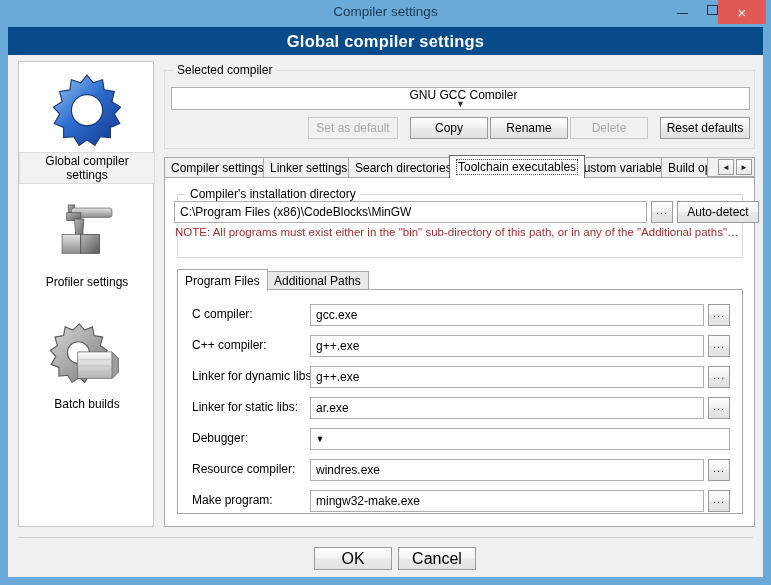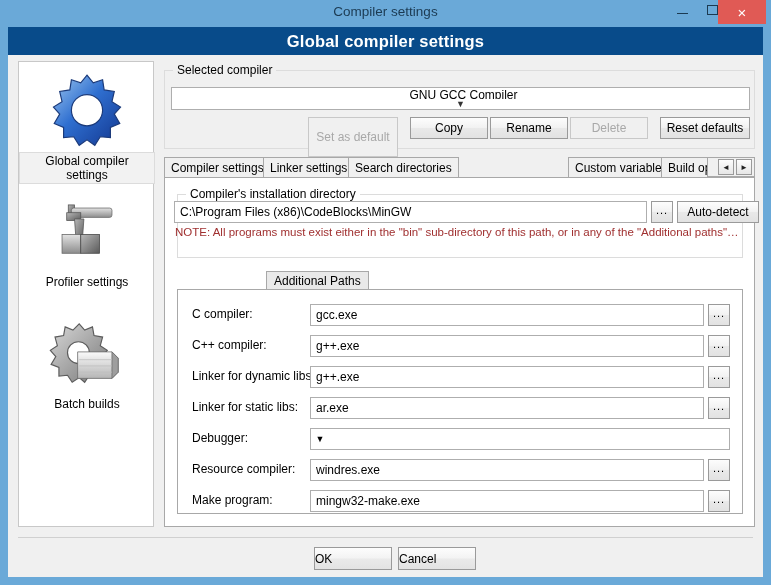--- a/index.html
+++ b/index.html
@@ -170,21 +170,21 @@
     display: flex; align-items: center; justify-content: center;
     font-size: 12px; color: #000;
     cursor: default;
   }
   .btn.disabled {
     color: #a8a8a8;
     border-color: #c8c8c8;
     background: #f0f0f0;
   }
 
-  #btn-set-default { left: 148px; top: 56px; width: 90px; height: 40px; }
+  #btn-set-default { left: 148px; top: 56px; width: 90px; height: 22px; }
   #btn-copy        { left: 250px; top: 56px; width: 78px; height: 22px; }
   #btn-rename      { left: 330px; top: 56px; width: 78px; height: 22px; }
   #btn-delete      { left: 410px; top: 56px; width: 78px; height: 22px; }
   #btn-reset       { left: 500px; top: 56px; width: 90px; height: 22px; }
 
   
   #tabbar {
     position: absolute; left: 4px; top: 94px;
     width: 591px; height: 22px;
   }
@@ -343,22 +343,22 @@
     left: 306px; top: 492px; width: 78px; height: 23px;
   }
   #btn-cancel {
     left: 390px; top: 492px; width: 78px; height: 23px;
   }
   .bottom-btn {
     position: absolute;
     background: linear-gradient(to bottom,#fdfdfd 0%,#f3f3f3 48%,#eaeaea 52%,#e3e3e3 100%);
     border: 1px solid #9a9a9a;
     box-sizing: border-box;
-    display: flex; align-items: center; 
-    font-size: 12px; color: #000;
+    display: flex; align-items: center; justify-content: center;
+    font-size: 16px; color: #000;
     cursor: default;
   }
 </style>
 </head>
 <body>
 
 <div id="window">
 
   <div id="titlebar">
     <div id="title-text">Compiler settings</div>
@@ -483,20 +483,23 @@
       <div id="tabbar">
         <div class="tab" style="left:0px;">
           <span class="tab-inner">Compiler settings</span>
         </div>
         <div class="tab" style="left:99px;">
           <span class="tab-inner">Linker settings</span>
         </div>
         <div class="tab" style="left:184px;">
           <span class="tab-inner">Search directories</span>
         </div>
+        <div class="tab active" style="left:285px;">
+          <span class="tab-inner">Toolchain executables</span>
+        </div>
         <div class="tab" style="left:404px;">
           <span class="tab-inner">Custom variables</span>
         </div>
         <div class="tab" style="left:497px;">
           <span class="tab-inner">Build options</span>
         </div>
         <div id="tabscroll">
           <div class="scroll-btn">
             <span>◄</span>
           </div>
@@ -517,20 +520,23 @@
         </div>
         <div class="btn" id="btn-browse-installdir">
           <span>...</span>
         </div>
         <div class="btn" id="btn-autodetect">
           <span>Auto-detect</span>
         </div>
         <div id="note-text">NOTE: All programs must exist either in the "bin" sub-directory of this path, or in any of the "Additional paths"…</div>
 
         <div id="inner-tabbar">
+          <div class="itab active" style="left:0px;">
+            <span>Program Files</span>
+          </div>
           <div class="itab" style="left:89px;">
             <span>Additional Paths</span>
           </div>
         </div>
 
         <div id="inner-tabpage">
 
           <div class="frow" style="top:14px;">
             <span class="flabel">C compiler:</span>
             <div class="finput">

